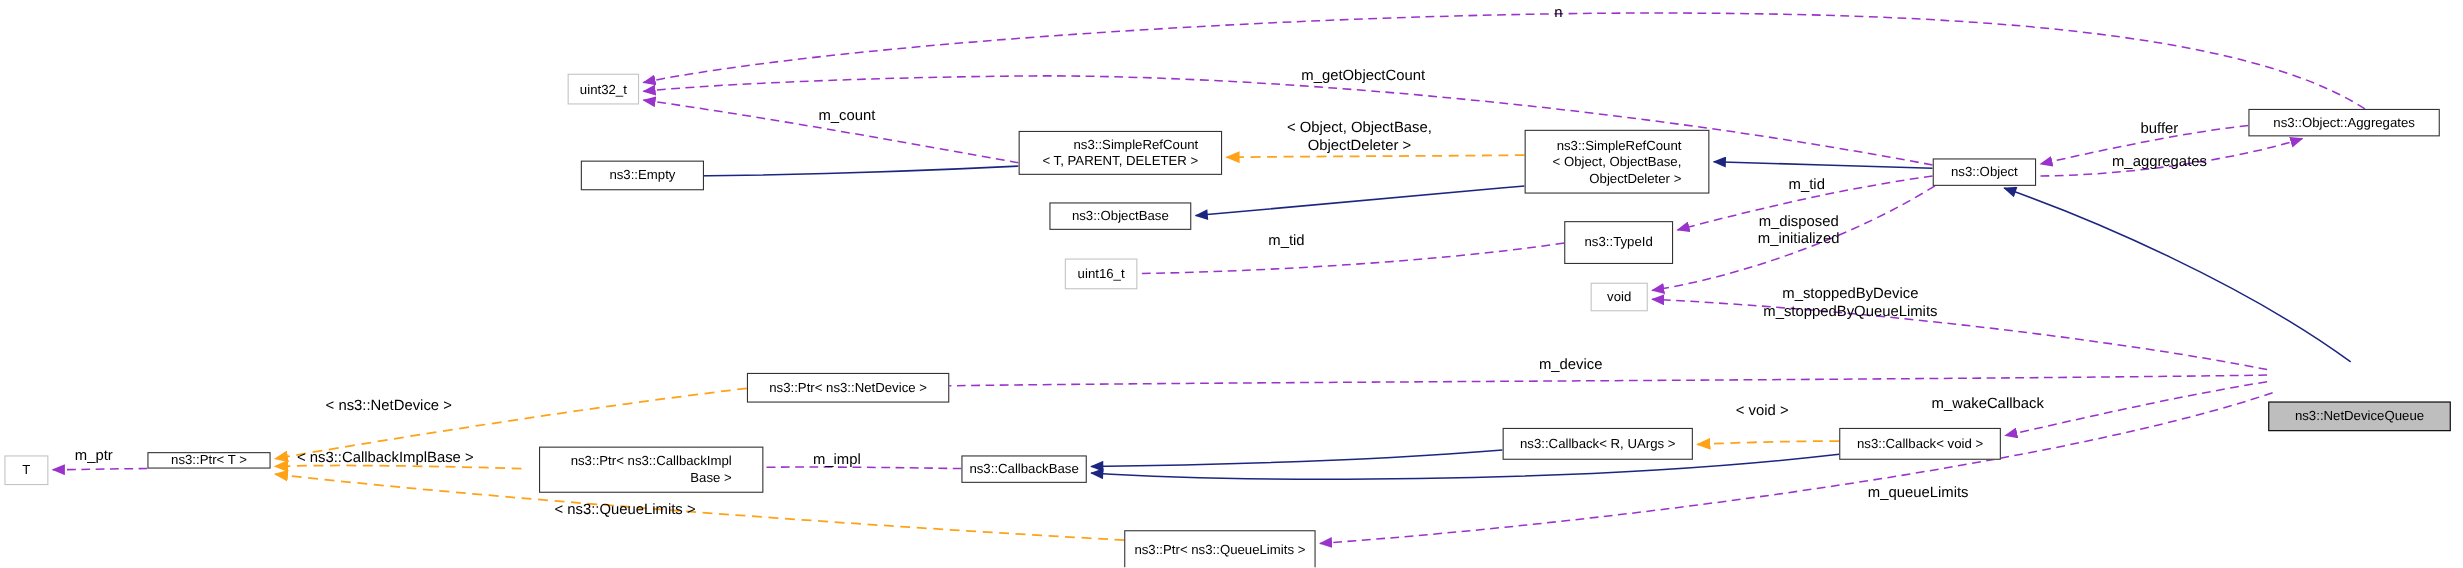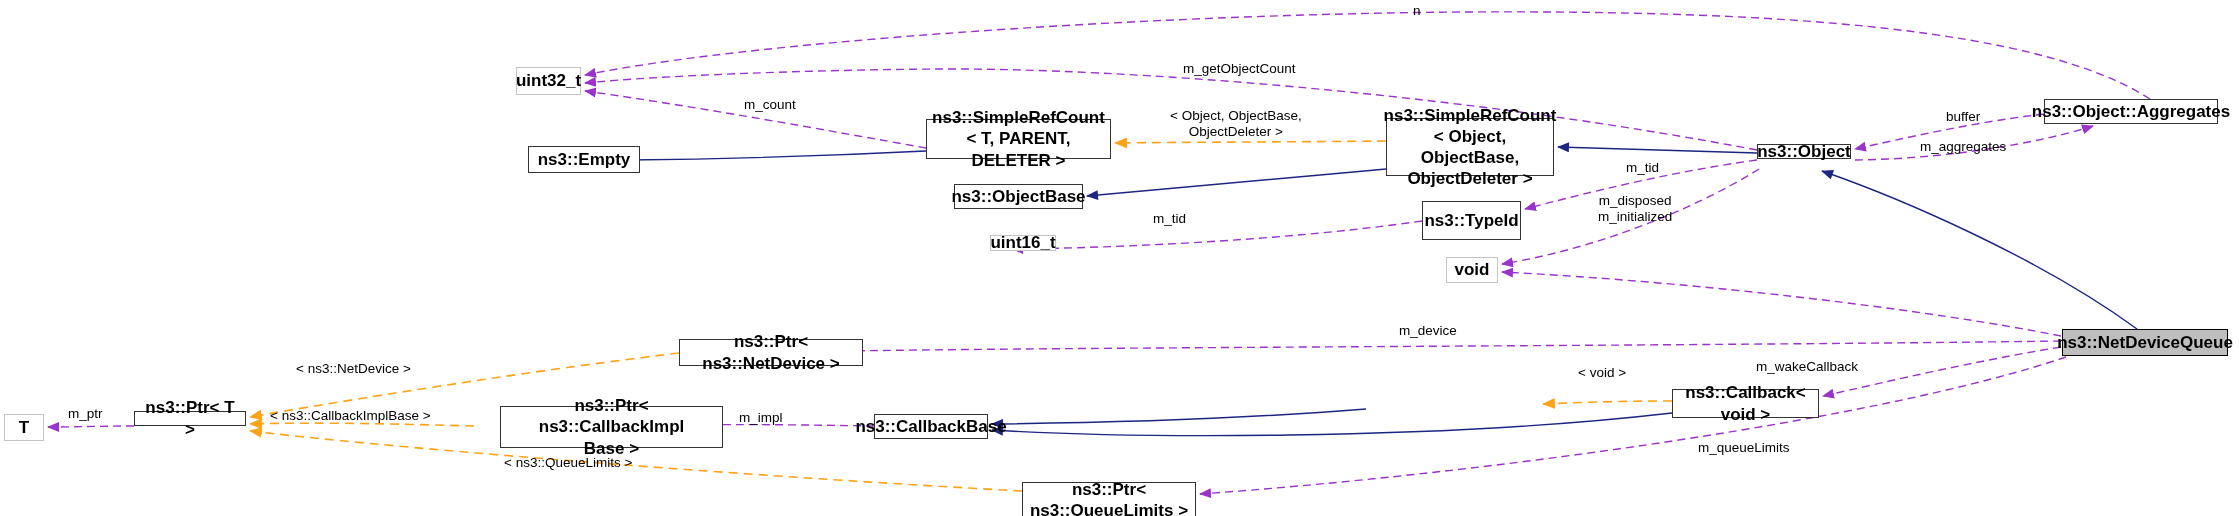--- a/index.html
+++ b/index.html
@@ -8,31 +8,30 @@
     width:2239px;height:516px;
     background:#ffffff;
     font-family:"Liberation Sans","DejaVu Sans",sans-serif;
     overflow:hidden;
   }
   svg.edges{position:absolute;left:0;top:0;width:2239px;height:516px;}
   .node{
     position:absolute;
     box-sizing:border-box;
     display:flex;align-items:center;justify-content:center;
-    text-align:center;
+    text-align:right;
     white-space:pre-line;
     background:var(--node_fill,#ffffff);
     border:1.5px solid var(--class_border,#333333);
     color:var(--text,#000000);
-    font-size:17px;line-height:1.25;
+    font-size:12px;line-height:1.25;
     padding:0 4px;
-    font-weight:bold;
   }
   .node.prim{border:1.2px solid var(--primitive_border,#c4c4c4);}
-  .node.main{background:var(--highlight_fill,#bebebe);border:1.9px solid #000000;}
+  .node.main{background:var(--highlight_fill,#bebebe);border:1.9px solid #000000;margin-top:36px;}
   .elabel{
     position:absolute;
     white-space:pre-line;
     text-align:center;
     color:var(--text,#000000);
     font-size:13.5px;line-height:1.15;
   }
   path.edge{fill:none;}
   path.usage{stroke:var(--usage,#9a32cc);stroke-width:1.4;stroke-dasharray:8 5;}
   path.template{stroke:var(--template,#ffa216);stroke-width:1.6;stroke-dasharray:9 6;}
@@ -89,46 +88,49 @@
   </svg>
 
   <div class="node prim" style="left:516px;top:67px;width:65px;height:28px">uint32_t</div>
   <div class="node" style="left:528px;top:146px;width:112px;height:27px">ns3::Empty</div>
   <div class="node" style="left:926px;top:119px;width:185px;height:40px">ns3::SimpleRefCount
 &lt; T, PARENT, DELETER &gt;</div>
   <div class="node" style="left:1386px;top:118px;width:168px;height:58px">ns3::SimpleRefCount
 &lt; Object, ObjectBase,
 ObjectDeleter &gt;</div>
   <div class="node" style="left:954px;top:184px;width:129px;height:25px">ns3::ObjectBase</div>
-  <div class="node prim" style="left:990px;top:235px;width:66px;height:16px">uint16_t</div>
+  <div class="node prim" style="left:968px;top:235px;width:66px;height:28px">uint16_t</div>
   <div class="node" style="left:1422px;top:201px;width:99px;height:39px">ns3::TypeId</div>
   <div class="node prim" style="left:1446px;top:257px;width:52px;height:26px">void</div>
-  <div class="node" style="left:1757px;top:144px;width:94px;height:15px">ns3::Object</div>
+  <div class="node" style="left:1757px;top:144px;width:94px;height:25px">ns3::Object</div>
   <div class="node" style="left:2044px;top:99px;width:174px;height:25px">ns3::Object::Aggregates</div>
   <div class="node main" style="left:2062px;top:329px;width:166px;height:27px">ns3::NetDeviceQueue</div>
   <div class="node" style="left:679px;top:339px;width:184px;height:27px">ns3::Ptr&lt; ns3::NetDevice &gt;</div>
   <div class="node prim" style="left:4px;top:414px;width:40px;height:27px">T</div>
   <div class="node" style="left:134px;top:411px;width:112px;height:15px">ns3::Ptr&lt; T &gt;</div>
-  <div class="node" style="left:500px;top:406px;width:223px;height:42px">ns3::Ptr&lt; ns3::CallbackImpl
+  <div class="node" style="left:490px;top:406px;width:204px;height:42px">ns3::Ptr&lt; ns3::CallbackImpl
 Base &gt;</div>
   <div class="node" style="left:874px;top:414px;width:114px;height:25px">ns3::CallbackBase</div>
+  <div class="node" style="left:1366px;top:389px;width:173px;height:29px">ns3::Callback&lt; R, UArgs &gt;</div>
   <div class="node" style="left:1672px;top:389px;width:147px;height:29px">ns3::Callback&lt; void &gt;</div>
   <div class="node" style="left:1022px;top:482px;width:174px;height:36px">ns3::Ptr&lt; ns3::QueueLimits &gt;</div>
 
   <div class="elabel" style="left:1413px;top:3px">n</div>
   <div class="elabel" style="left:1183px;top:61px">m_getObjectCount</div>
   <div class="elabel" style="left:744px;top:97px">m_count</div>
   <div class="elabel" style="left:1170px;top:108px">&lt; Object, ObjectBase,
 ObjectDeleter &gt;</div>
   <div class="elabel" style="left:1946px;top:109px">buffer</div>
   <div class="elabel" style="left:1920px;top:139px">m_aggregates</div>
   <div class="elabel" style="left:1626px;top:160px">m_tid</div>
   <div class="elabel" style="left:1153px;top:211px">m_tid</div>
   <div class="elabel" style="left:1598px;top:193px">m_disposed
 m_initialized</div>
+  <div class="elabel" style="left:1603px;top:259px">m_stoppedByDevice
+m_stoppedByQueueLimits</div>
   <div class="elabel" style="left:1399px;top:323px">m_device</div>
   <div class="elabel" style="left:1756px;top:359px">m_wakeCallback</div>
   <div class="elabel" style="left:1698px;top:440px">m_queueLimits</div>
   <div class="elabel" style="left:1578px;top:365px">&lt; void &gt;</div>
   <div class="elabel" style="left:739px;top:410px">m_impl</div>
   <div class="elabel" style="left:68px;top:406px">m_ptr</div>
   <div class="elabel" style="left:296px;top:361px">&lt; ns3::NetDevice &gt;</div>
   <div class="elabel" style="left:270px;top:408px">&lt; ns3::CallbackImplBase &gt;</div>
   <div class="elabel" style="left:504px;top:455px">&lt; ns3::QueueLimits &gt;</div>
 

